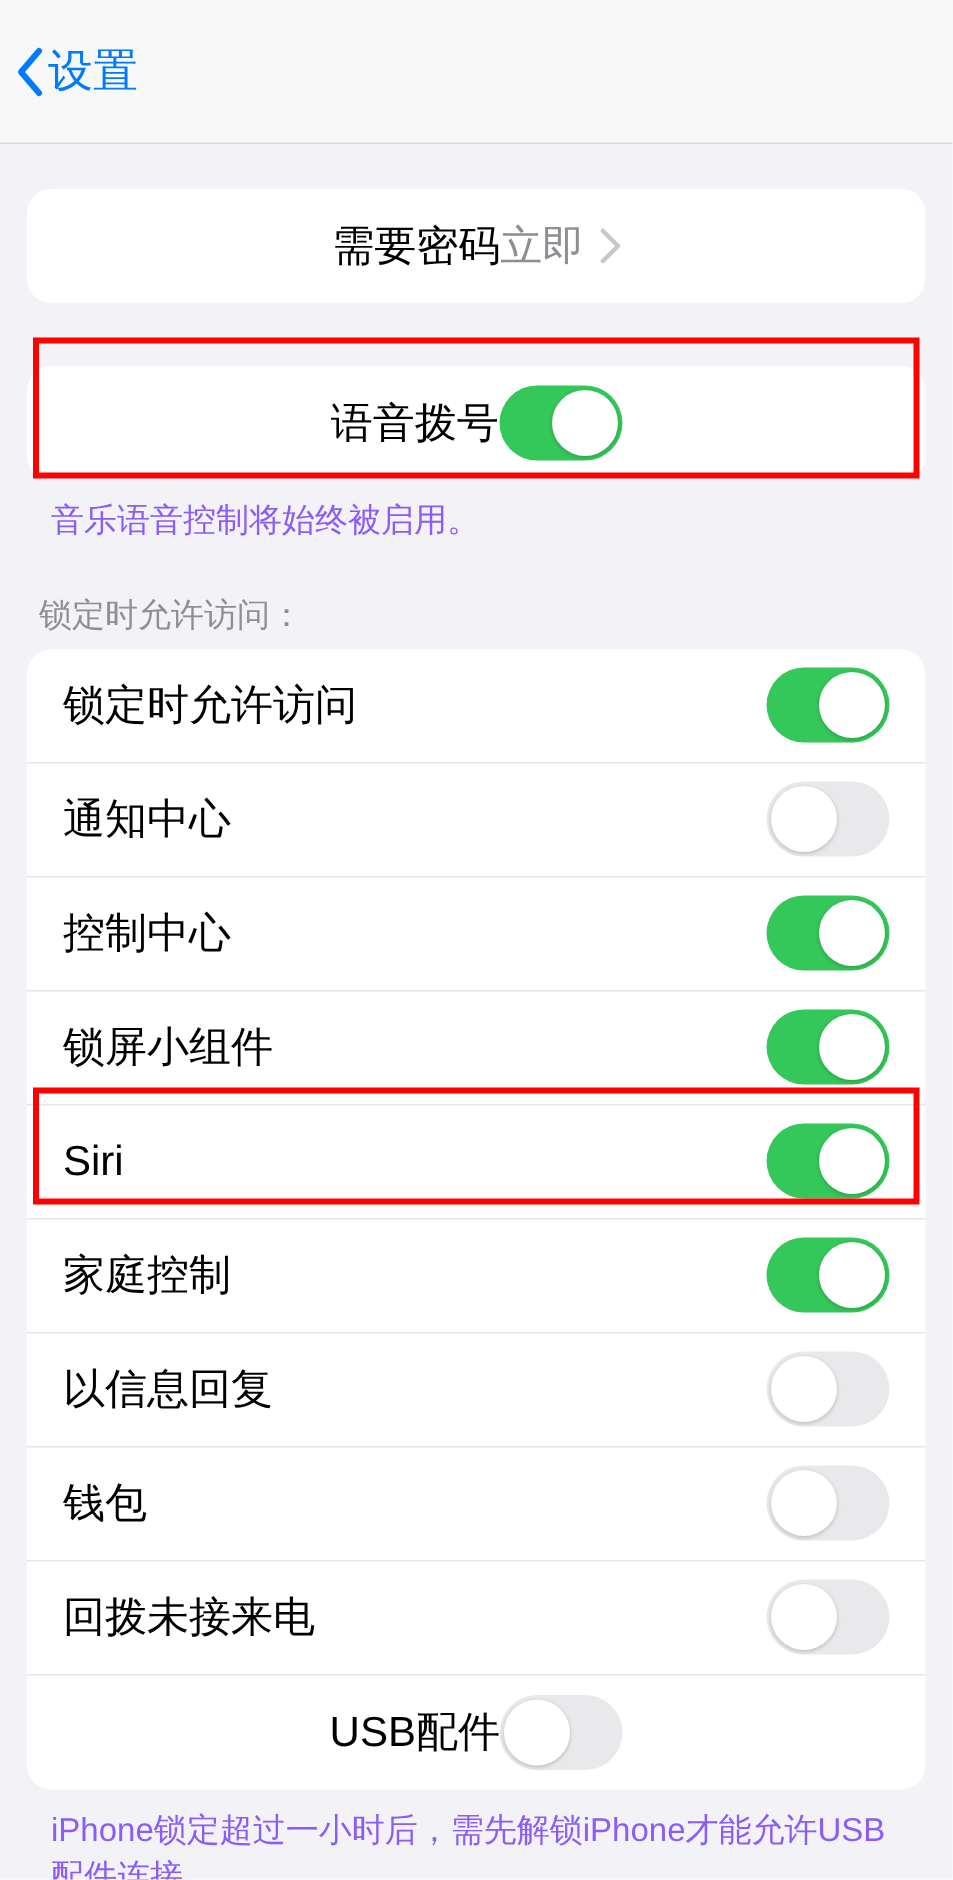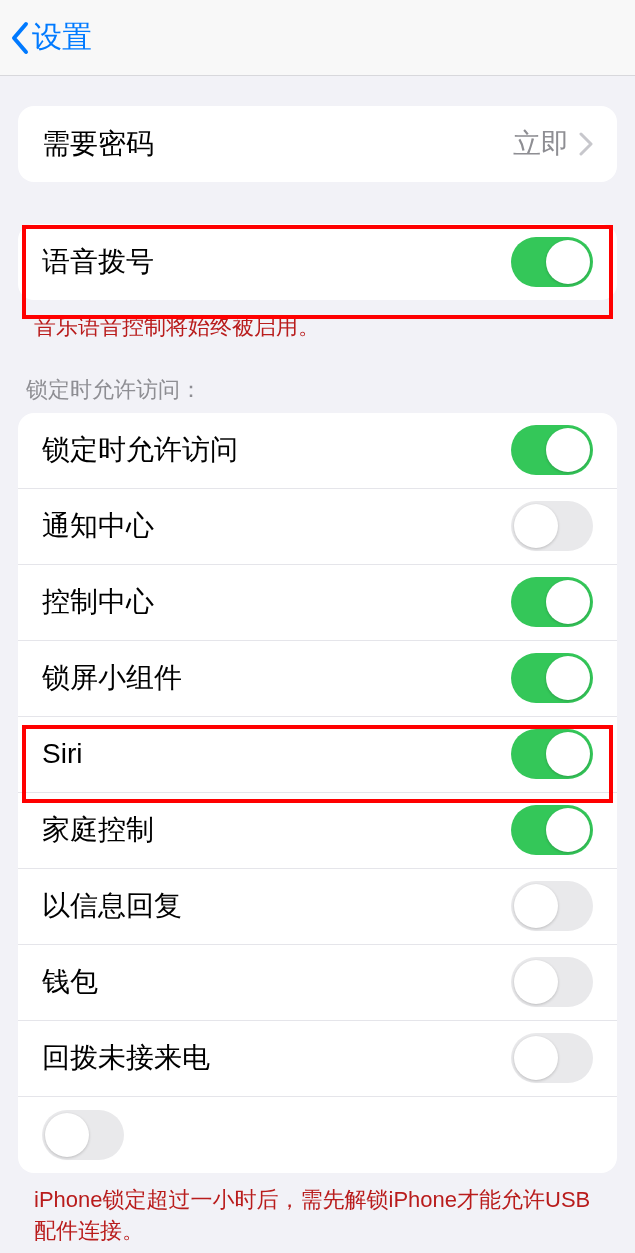--- a/index.html
+++ b/index.html
@@ -4,21 +4,21 @@
 <style>
   * { box-sizing: border-box; margin: 0; padding: 0; }
   body {
     width: 635px;
     height: 1253px;
     background: #f2f2f7;
     font-family: -apple-system, "Helvetica Neue", Arial, sans-serif;
     overflow: hidden;
   }
   .navbar {
-    height: 76px;
+    height: 96px;
     background: #f8f8f8;
     border-bottom: 1px solid #d8d8dc;
     display: flex;
     align-items: center;
     position: relative;
   }
   .back {
     display: flex;
     align-items: center;
     padding-left: 10px;
@@ -45,40 +45,40 @@
   }
   .group.first { margin-top: 30px; }
   .row {
     display: flex;
     align-items: center;
     justify-content: space-between;
     padding: 0 24px;
     min-height: 76px;
     border-bottom: 1px solid #e5e5ea;
   }
-  .row:last-child { border-bottom: none; }
+  .row:last-child { border-bottom: none; justify-content: center; }
   .row-label {
     font-size: 28px;
     color: #000;
   }
   .row-right {
     display: flex;
     align-items: center;
     gap: 10px;
   }
   .row-value {
     font-size: 28px;
     color: #8e8e93;
   }
   .chevron {
     color: #c7c7cc;
   }
   .footer-text {
     font-size: 22px;
-    color: #b91c1c;
+    color: #8b5cf6;
     padding: 12px 34px 0 34px;
     line-height: 1.4;
   }
   .header-text {
     font-size: 22px;
     color: #8e8e93;
     padding: 32px 34px 8px 26px;
   }
   .toggle {
     width: 82px;
@@ -193,20 +193,21 @@
           <div class="knob"></div>
         </div>
       </div>
       <div class="row">
         <span class="row-label">回拨未接来电</span>
         <div class="toggle off">
           <div class="knob"></div>
         </div>
       </div>
       <div class="row">
+        <span class="row-label">USB配件</span>
         <div class="toggle off">
           <div class="knob"></div>
         </div>
       </div>
     </div>
   <div class="footer-text">iPhone锁定超过一小时后，需先解锁iPhone才能允许USB配件连接。</div>
 
 </div>
 
 <div class="highlight" style="left:22px; top:225px; width:591px; height:94px;"></div>

